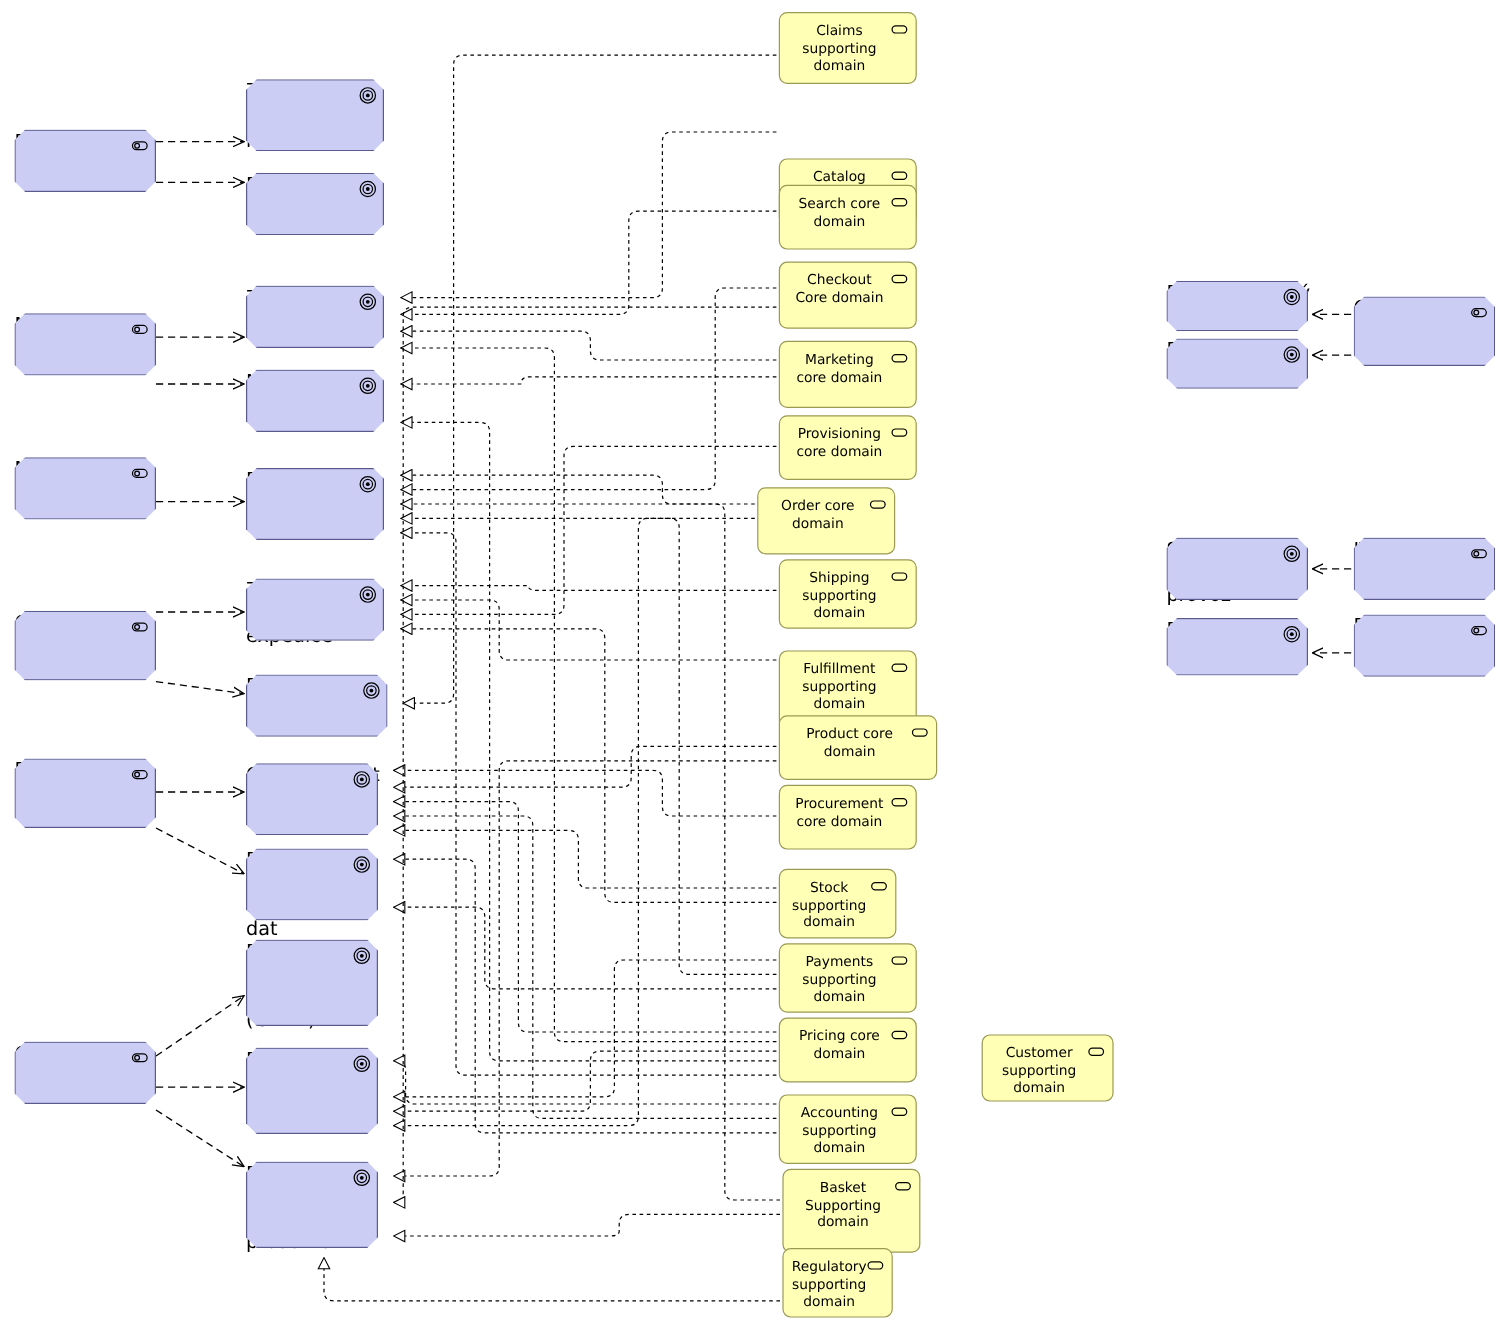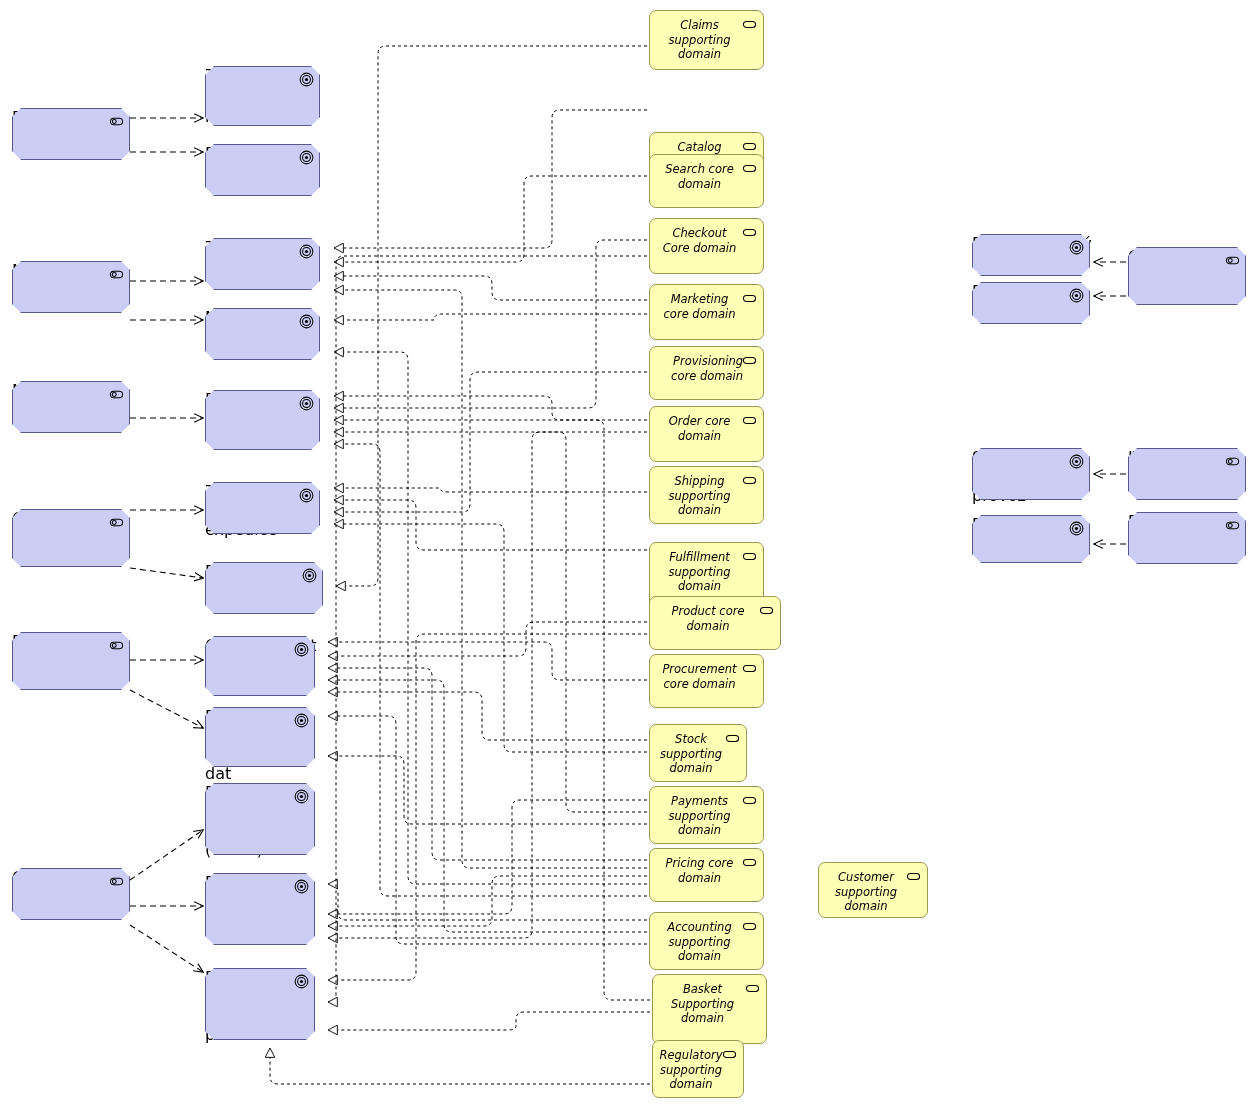--- a/index.html
+++ b/index.html
@@ -1,20 +1,20 @@
 <!DOCTYPE html>
 <html><head>
 <meta charset="utf-8">
 <style>
   html,body{margin:0;padding:0;background:#ffffff;}
   body{font-family:"DejaVu Sans","Liberation Sans",sans-serif;}
   #canvas{position:relative;width:1257px;height:1105px;overflow:hidden;background:#fff;}
   #wires{position:absolute;left:0;top:0;width:1257px;height:1105px;pointer-events:none;}
 
-  .node{position:absolute;box-sizing:border-box;font-style:italic;}
+  .node{position:absolute;box-sizing:border-box;}
   .node .lbl{
     position:absolute;left:6px;right:20px;top:50%;transform:translateY(-50%);
     text-align:center;font-size:11.5px;line-height:14.5px;color:#000;
     white-space:pre-line;
   }
   .node .lbl.top{top:auto;transform:none;}
   .ico{position:absolute;right:6px;top:6px;width:15px;height:15px;}
 
   
   .oct{
@@ -385,27 +385,27 @@
         </svg>
       </div>
       <div class="node dom" style="left: 649px; top: 284px; width: 115px; height: 56px;">
         <div class="lbl top" style="top: 7px;">Marketing
 core domain</div>
         <svg class="ico" viewBox="0 0 16 16">
           <rect x="1.5" y="4.8" width="13" height="6.4" rx="3.2" ry="3.2" fill="#ffffb5" stroke="#000" stroke-width="1.1"></rect>
         </svg>
       </div>
       <div class="node dom" style="left: 649px; top: 346px; width: 115px; height: 54px;">
-        <div class="lbl top" style="top: 7px; text-align: right;">Provisioning
+        <div class="lbl top" style="top: 7px;">Provisioning
 core domain</div>
         <svg class="ico" viewBox="0 0 16 16">
           <rect x="1.5" y="4.8" width="13" height="6.4" rx="3.2" ry="3.2" fill="#ffffb5" stroke="#000" stroke-width="1.1"></rect>
         </svg>
       </div>
-      <div class="node dom" style="left: 649px; top: 406px; width: 115px; height: 56px;">
+      <div class="node dom" style="left: 631px; top: 406px; width: 115px; height: 56px;">
         <div class="lbl top" style="top: 7px;">Order core
 domain</div>
         <svg class="ico" viewBox="0 0 16 16">
           <rect x="1.5" y="4.8" width="13" height="6.4" rx="3.2" ry="3.2" fill="#ffffb5" stroke="#000" stroke-width="1.1"></rect>
         </svg>
       </div>
       <div class="node dom" style="left: 649px; top: 466px; width: 115px; height: 58px;">
         <div class="lbl top" style="top: 7px;">Shipping
 supporting
 domain</div>

